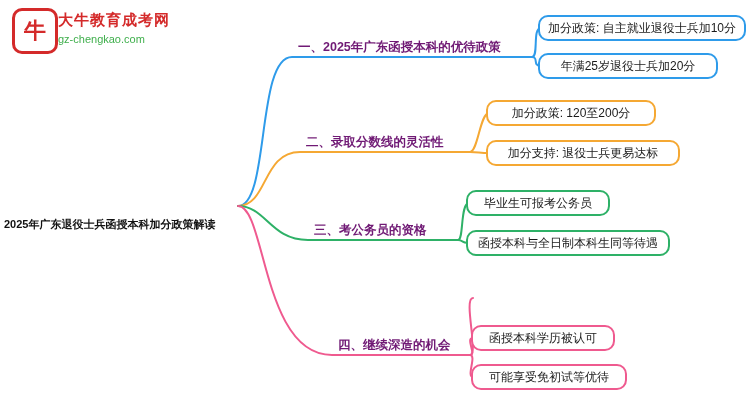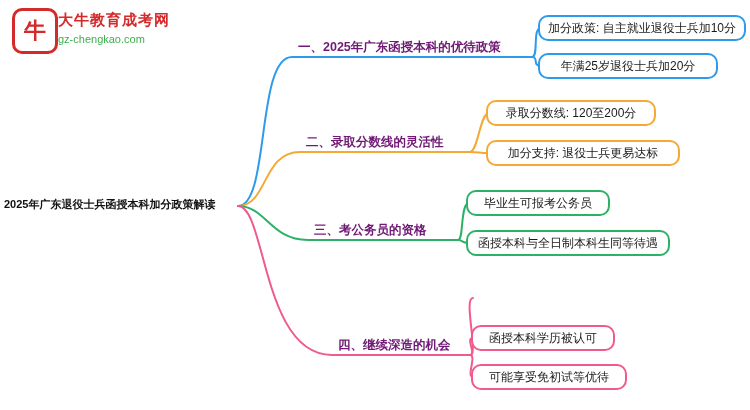--- a/index.html
+++ b/index.html
@@ -4,21 +4,21 @@
 <style>
   html,body{margin:0;padding:0;background:#ffffff;}
   body{font-family:"Liberation Sans","DejaVu Sans",sans-serif;}
   #canvas{position:relative;width:750px;height:410px;background:#ffffff;overflow:hidden;}
   #wires{position:absolute;left:0;top:0;width:750px;height:410px;z-index:0;}
   .node{position:absolute;z-index:1;box-sizing:border-box;white-space:nowrap;}
   .leaf{display:flex;align-items:center;justify-content:center;height:26px;
         background:#ffffff;border:2px solid #000;border-radius:10px;
         font-size:12px;color:#1a1a1a;padding:2px 8px;}
   .branch-label{font-size:12.5px;font-weight:600;color:#701a75;}
-  .root-label{font-size:11px;font-weight:bold;color:#111;line-height:1.25;}
+  .root-label{font-size:11px;font-weight:bold;color:#111;line-height:1.25;margin-top:20px;}
   .b1{border-color:#2e9bea;}
   .b2{border-color:#f5a833;}
   .b3{border-color:#2eb167;}
   .b4{border-color:#ef5a8f;}
   
   .logo-wrap{position:absolute;left:12px;top:8px;display:flex;align-items:flex-start;z-index:2;}
   .logo-mark{width:40px;height:40px;border:3px solid #d42a2a;border-radius:10px;
              display:flex;align-items:center;justify-content:center;
              color:#d42a2a;font-size:22px;font-weight:bold;background:#fff;}
   .logo-text{padding-top:3px;}
@@ -68,21 +68,21 @@
     </div>
   </div>
 
   <div class="node root-label" style="left:4px;top:198px;width:236px;">2025年广东退役士兵函授本科加分政策解读</div>
 
   <div class="node branch-label" style="left:298px;top:39px;">一、2025年广东函授本科的优待政策</div>
   <div class="node leaf b1" style="left:538px;top:15px;min-width:206px;">加分政策: 自主就业退役士兵加10分</div>
   <div class="node leaf b1" style="left:538px;top:53px;min-width:180px;">年满25岁退役士兵加20分</div>
 
   <div class="node branch-label" style="left:306px;top:134px;">二、录取分数线的灵活性</div>
-  <div class="node leaf b2" style="left:486px;top:100px;min-width:170px;">录取分数线: 120至200分</div>
+  <div class="node leaf b2" style="left:486px;top:100px;min-width:170px;">加分政策: 120至200分</div>
   <div class="node leaf b2" style="left:486px;top:140px;min-width:194px;">加分支持: 退役士兵更易达标</div>
 
   <div class="node branch-label" style="left:314px;top:222px;">三、考公务员的资格</div>
   <div class="node leaf b3" style="left:466px;top:190px;min-width:144px;">毕业生可报考公务员</div>
   <div class="node leaf b3" style="left:466px;top:230px;min-width:204px;">函授本科与全日制本科生同等待遇</div>
 
   <div class="node branch-label" style="left:338px;top:337px;">四、继续深造的机会</div>
   <div class="node leaf b4" style="left:471px;top:325px;min-width:144px;">函授本科学历被认可</div>
   <div class="node leaf b4" style="left:471px;top:364px;min-width:156px;">可能享受免初试等优待</div>
 

